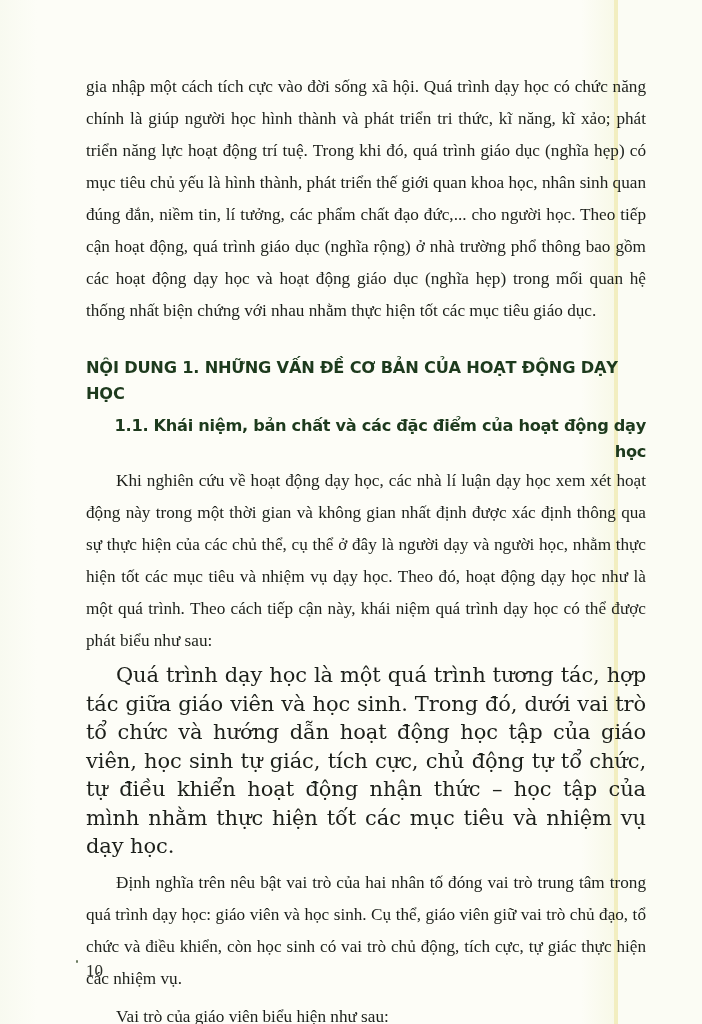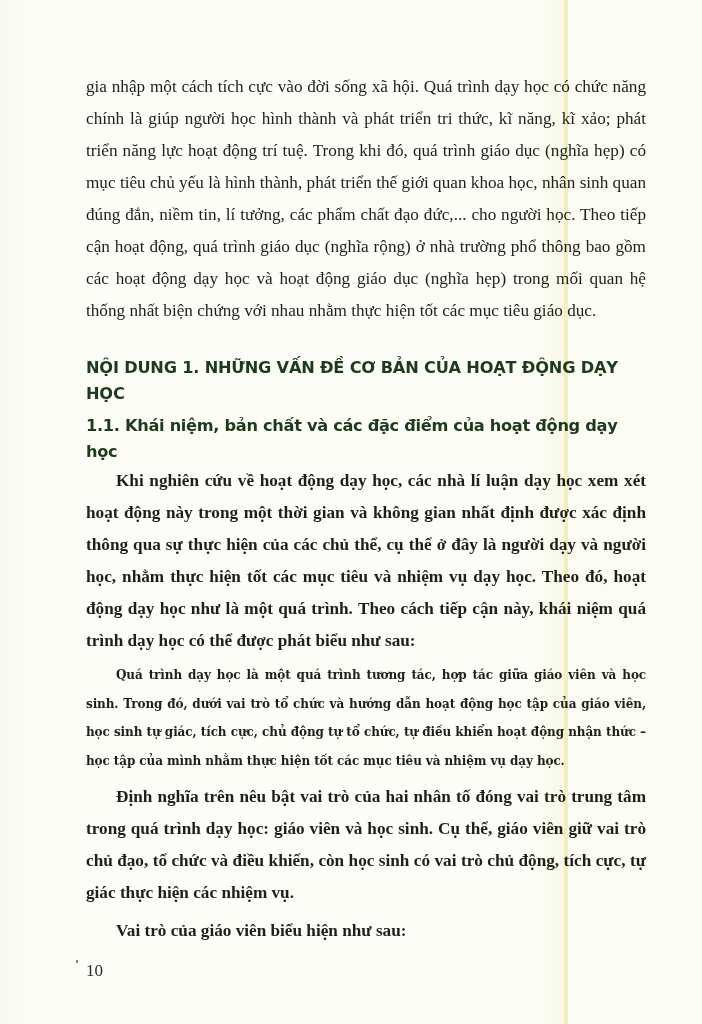--- a/index.html
+++ b/index.html
@@ -2,39 +2,39 @@
 <html><head>
 <meta charset="utf-8">
 <style>
   html, body { margin: 0; padding: 0; }
   body {
     width: 702px; height: 1024px; overflow: hidden;
     background: #fbfcf4;
     position: relative;
   }
   .page {
-    position: absolute; left: 0; top: 0; width: 568px; height: 1024px;
+    position: absolute; left: 0; top: 0; width: 618px; height: 1024px;
     background: linear-gradient(90deg, #f8faf0 0%, #fdfdf7 6%, #fdfdf7 94%, #f7f8e6 100%);
   }
   .edge-right {
     position: absolute; right: 0; top: 0; width: 4px; height: 1024px;
     background: #f2eec0;
   }
   .content {
     position: absolute; left: 86px; top: 71px; width: 560px;
     color: #1c1f1a;
     font-family: "Liberation Serif", "DejaVu Serif", serif;
     font-size: 17.2px;
     line-height: 32px;
   }
   .para { margin: 0; text-align: justify; text-align-last: left; }
-  .para.indent { text-indent: 30px; font-weight: bold; }
+  .para.indent { text-indent: 30px; }
   .para.def {
     font-family: "DejaVu Serif", serif;
-    font-size: 12px;
+    font-size: 21px;
     line-height: 28.5px;
     letter-spacing: -0.1px;
     margin-top: 4px;
   }
   .gap-s { height: 6px; }
   .h1 {
     font-family: "DejaVu Sans", sans-serif;
     font-weight: bold;
     font-size: 16.2px;
     color: #1d3a1d;
@@ -44,20 +44,21 @@
   }
   .h1 .l2 { display: block; padding-left: 100px; }
   .h2 {
     font-family: "DejaVu Sans", sans-serif;
     font-weight: bold;
     font-size: 16.2px;
     color: #1d3a1d;
     line-height: 26px;
     margin: 6px 0 0 0;
     letter-spacing: -0.3px;
+    text-align: right;
   }
   .h3 {
     font-family: "DejaVu Sans", sans-serif;
     font-weight: bold; font-style: italic;
     font-size: 16.2px;
     color: #1d3a1d;
     line-height: 26px;
     margin: 4px 0 0 0;
     letter-spacing: -0.3px;
   }

